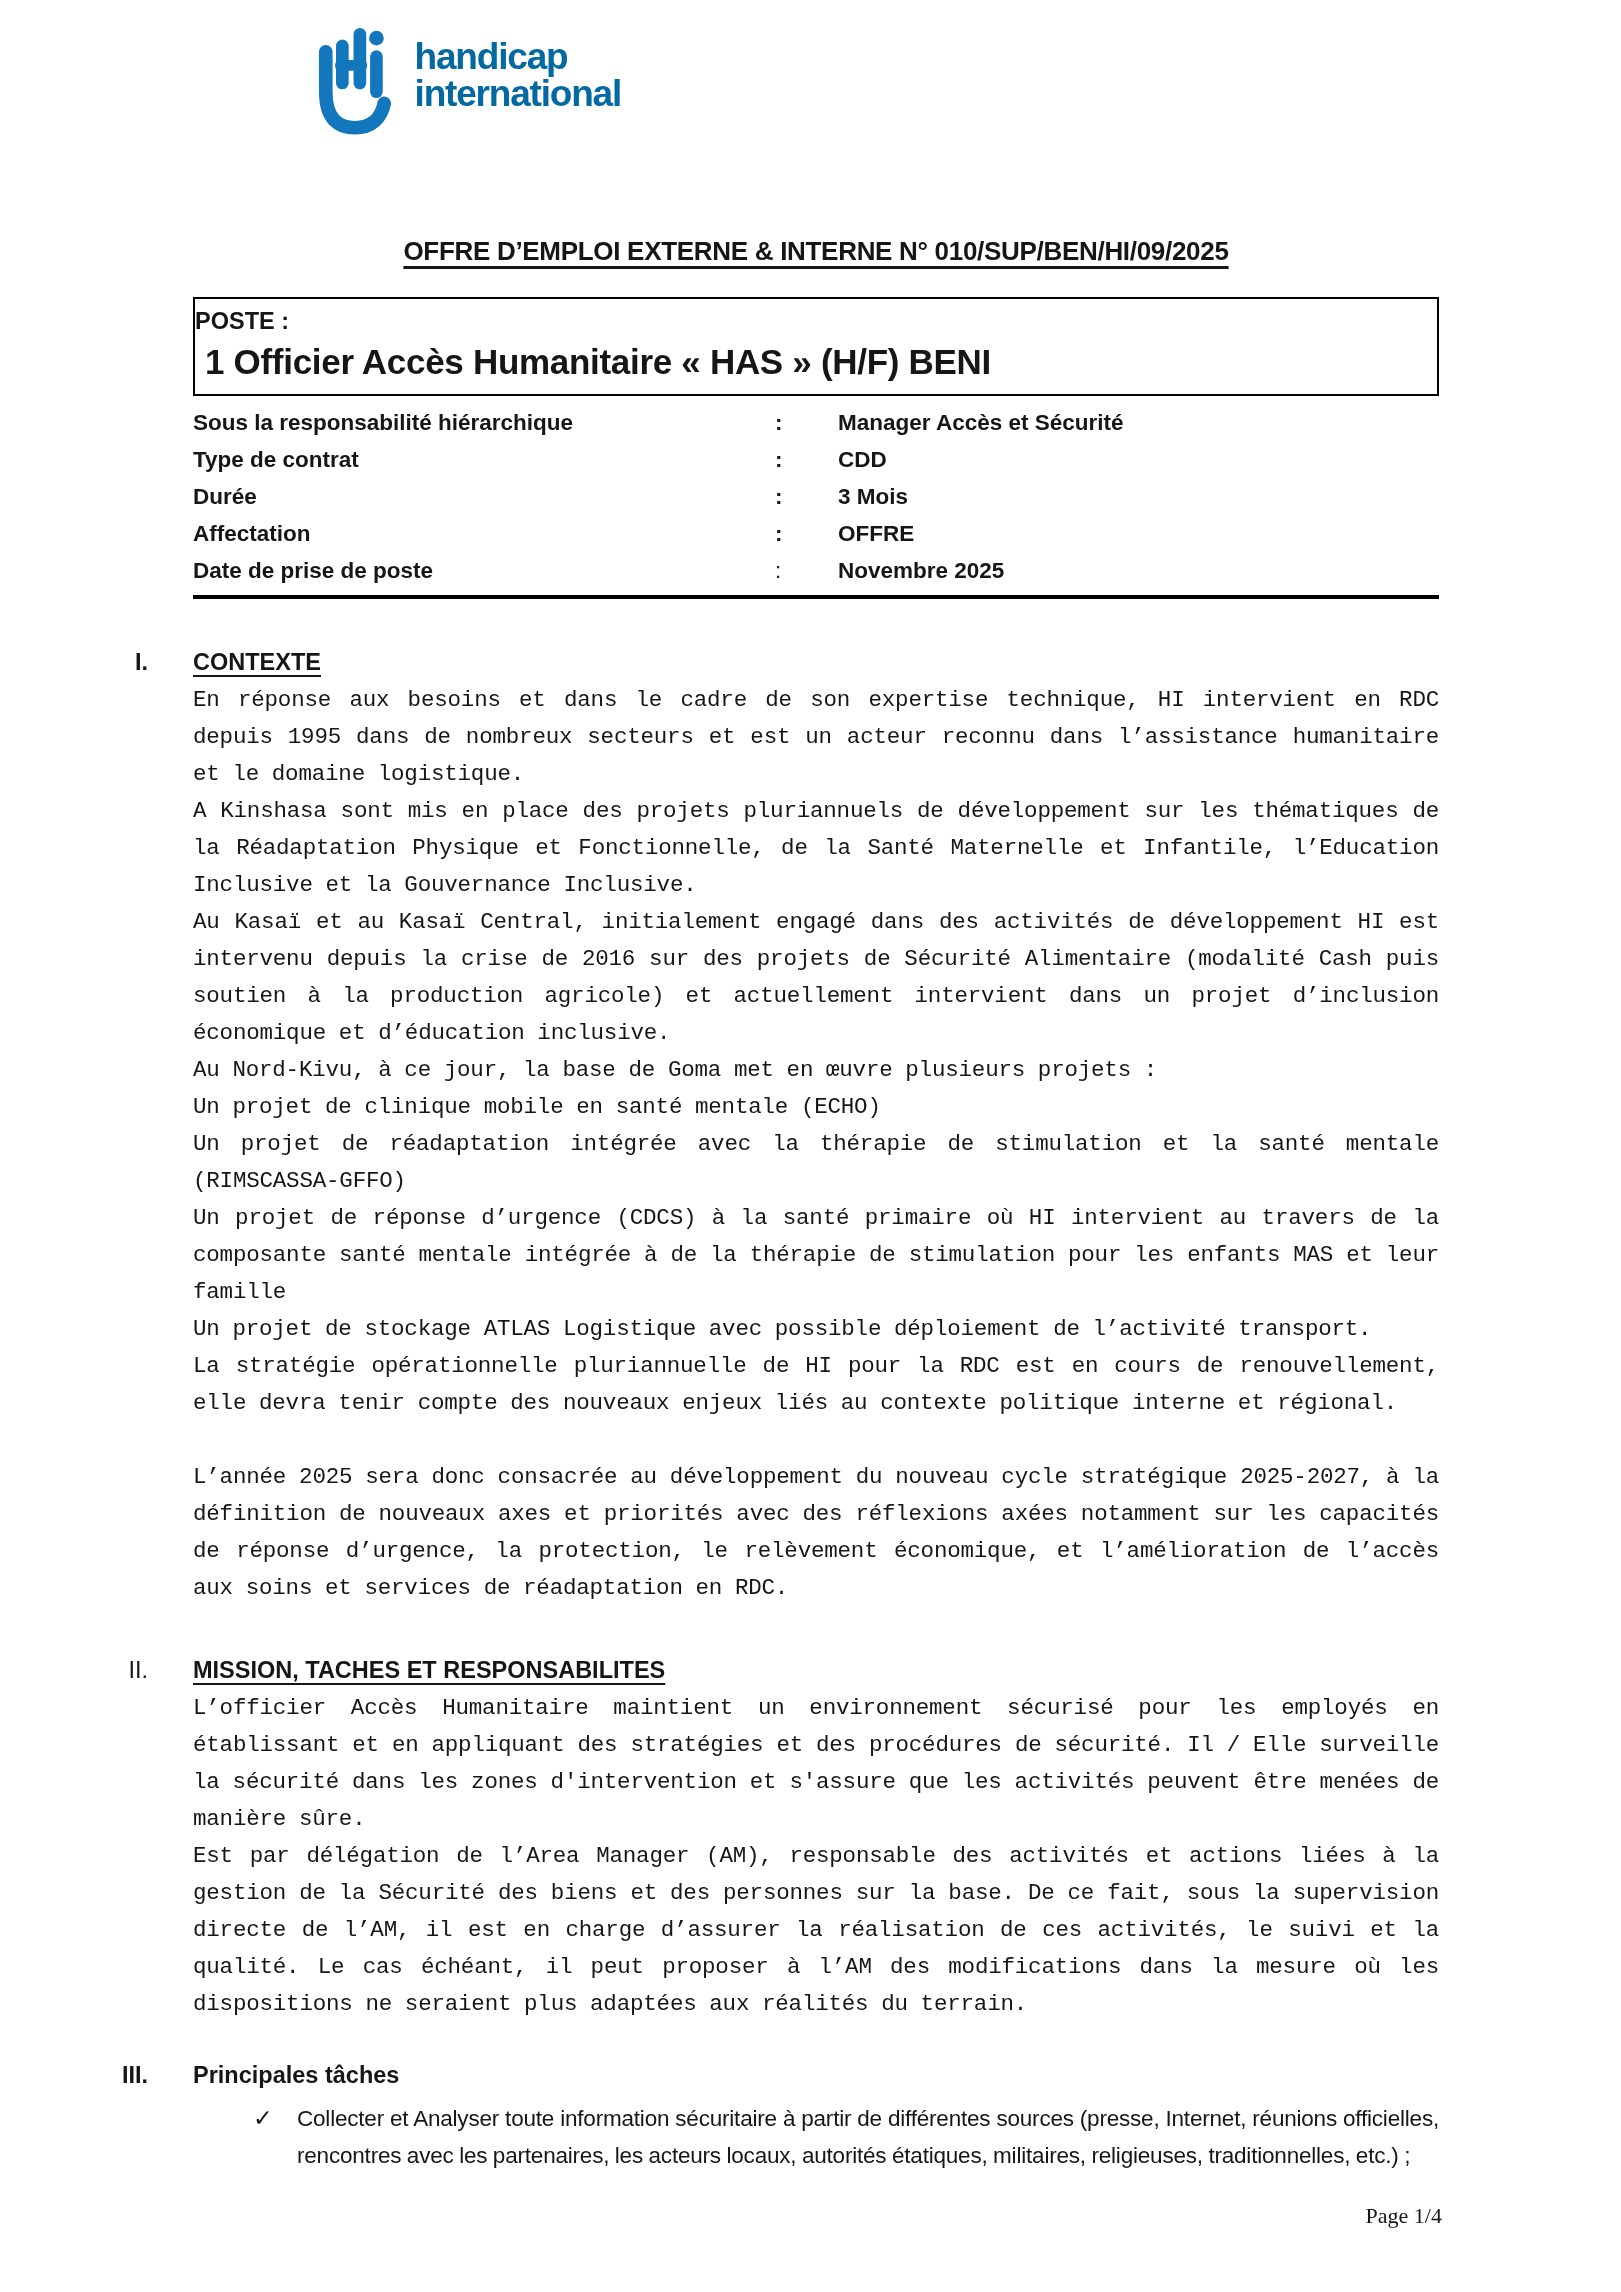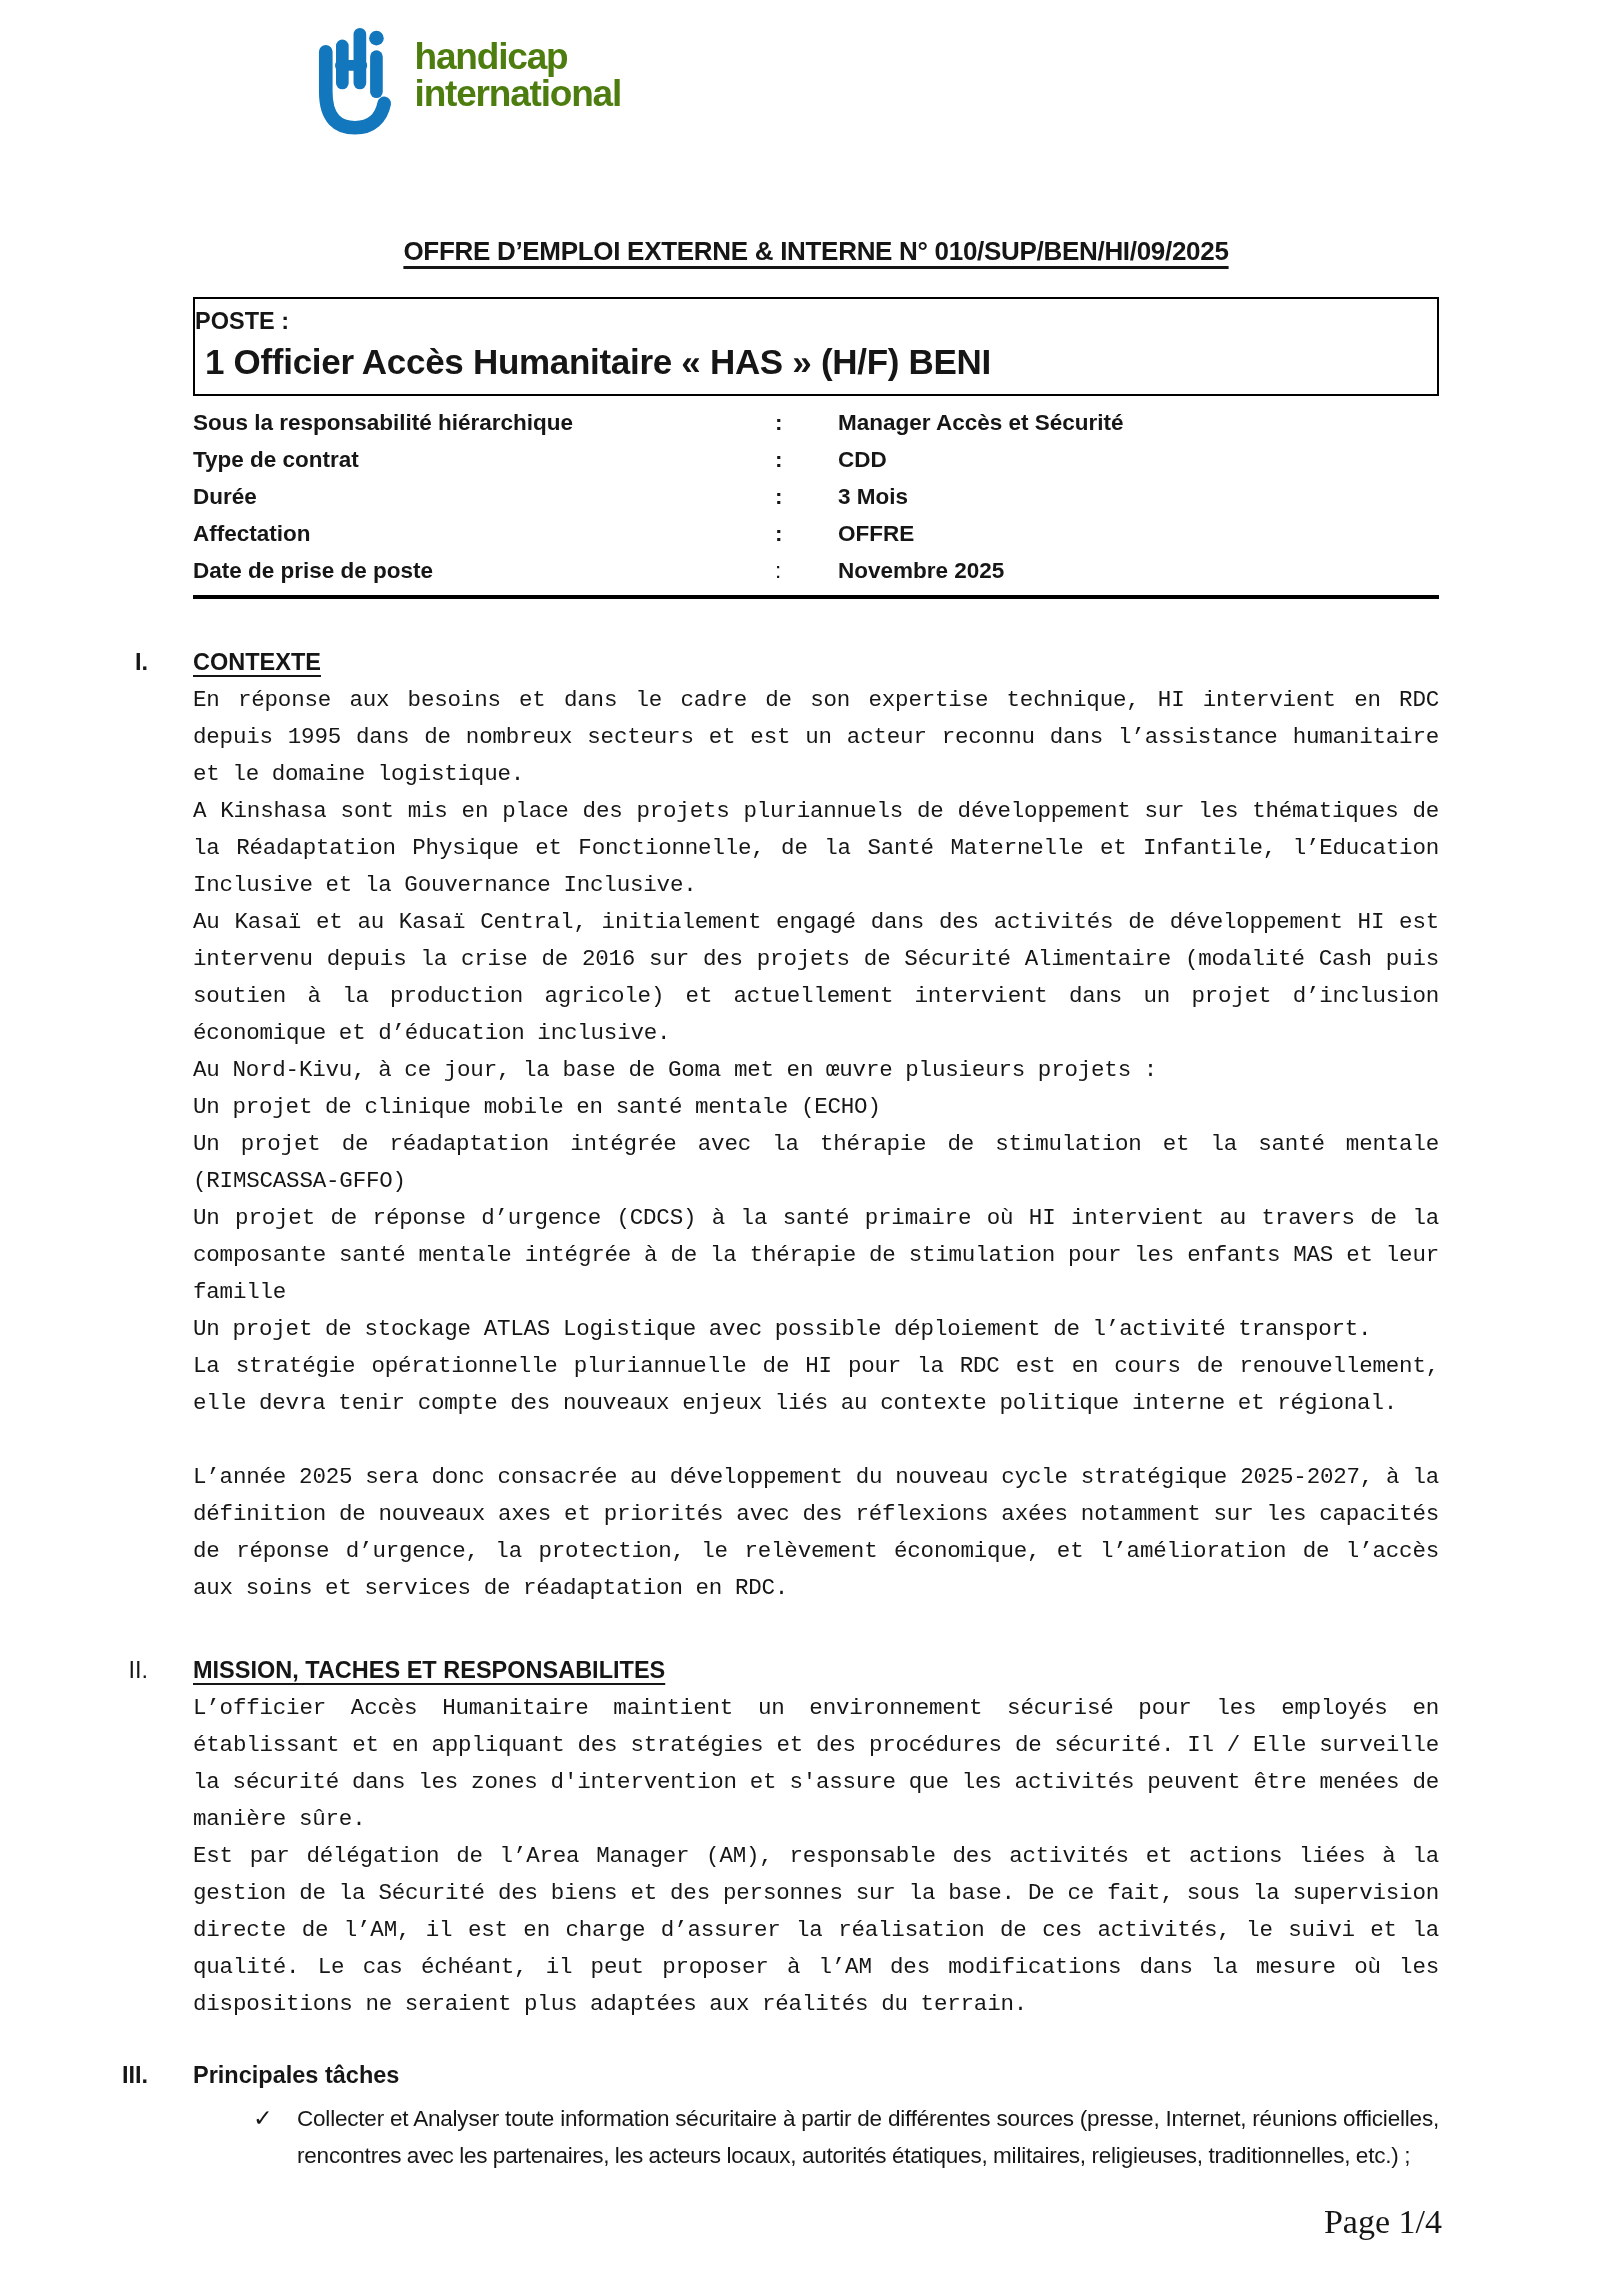--- a/index.html
+++ b/index.html
@@ -5,21 +5,21 @@
   html,body{margin:0;padding:0;background:#ffffff;}
   .page{
     width:1621px;height:2293px;position:relative;background:#ffffff;
     font-family:"Liberation Sans","DejaVu Sans",sans-serif;color:#161616;
     overflow:hidden;
   }
   
   .logo{display:flex;align-items:flex-start;margin:24.5px 0 0 317px;height:116px;}
   .logo-glyph{width:76px;height:112px;flex:0 0 auto;}
   .logo-text{margin-left:21.6px;margin-top:13.7px;font-weight:bold;font-size:37px;
-    line-height:37px;letter-spacing:-1.2px;color:#4d7c0f;}
+    line-height:37px;letter-spacing:-1.2px;color:#0369a1;}
   
   .content{margin:0 182px 0 193px;}
   .doc-title{margin-top:95px;text-align:center;font-weight:bold;font-size:26px;
     letter-spacing:-0.3px;}
   .doc-title span{text-decoration:underline;text-decoration-thickness:2.9px;text-underline-offset:5.9px;}
   
   .poste-box{margin-top:30px;border:2px solid #000;text-align:left;padding:6.9px 0 8.8px 0;}
   .poste-label{font-weight:bold;font-size:23.5px;line-height:33px;}
   .poste-title{font-weight:bold;font-size:35px;line-height:47px;letter-spacing:-0.3px;padding-left:10px;}
   
@@ -41,21 +41,21 @@
   
   .subsection{margin-top:8.8px;}
   .sub-heading{font-size:22.5px;font-weight:bold;line-height:37px;padding-left:7.8px;}
   .sub-num{display:inline-block;width:39px;}
   .sub-heading .ht{text-decoration:underline;text-decoration-thickness:2px;text-underline-offset:4.9px;}
   .bullet{display:flex;padding-left:60px;}
   .bullet .check{flex:0 0 44px;font-size:23.5px;line-height:37px;}
   .bullet .para{flex:1;}
   
   .footer{position:absolute;top:2203px;right:179px;
-    font-family:"Liberation Serif","DejaVu Serif",serif;font-size:34px;}
+    font-family:"Liberation Serif","DejaVu Serif",serif;font-size:22px;}
 </style>
 </head>
 <body>
 
 <div class="page">
 
   <div class="logo">
     <span class="logo-glyph">
       <svg viewBox="0 0 78 114" width="76" height="112">
         <g fill="none" stroke="#1377bd" stroke-linecap="round">

